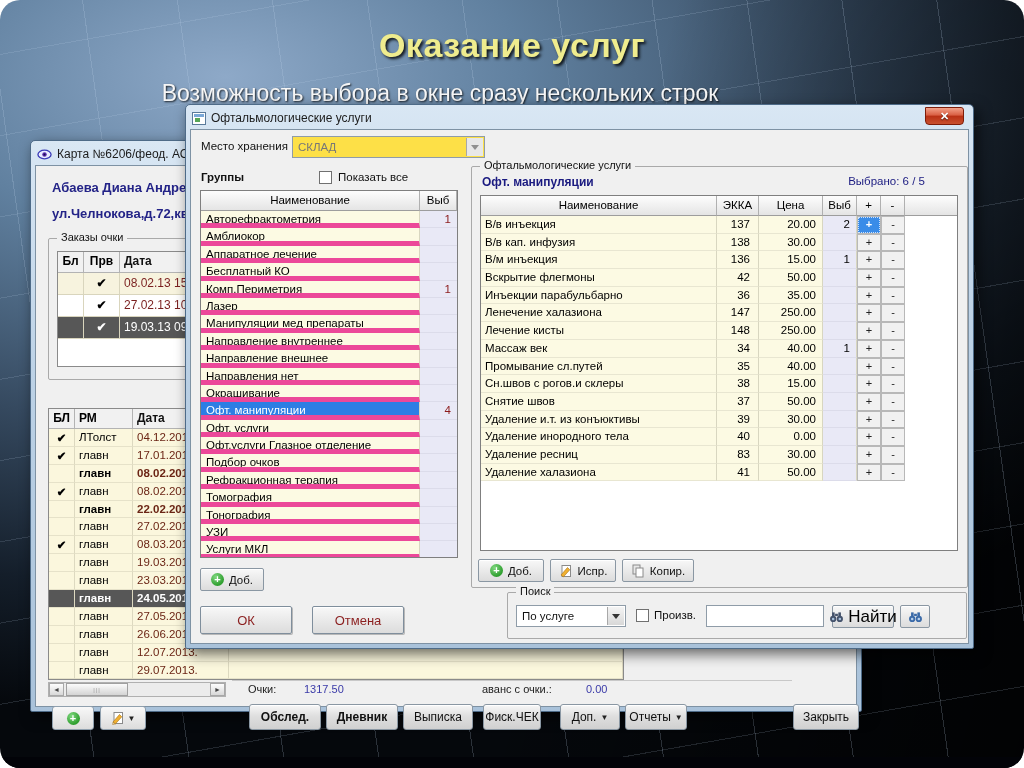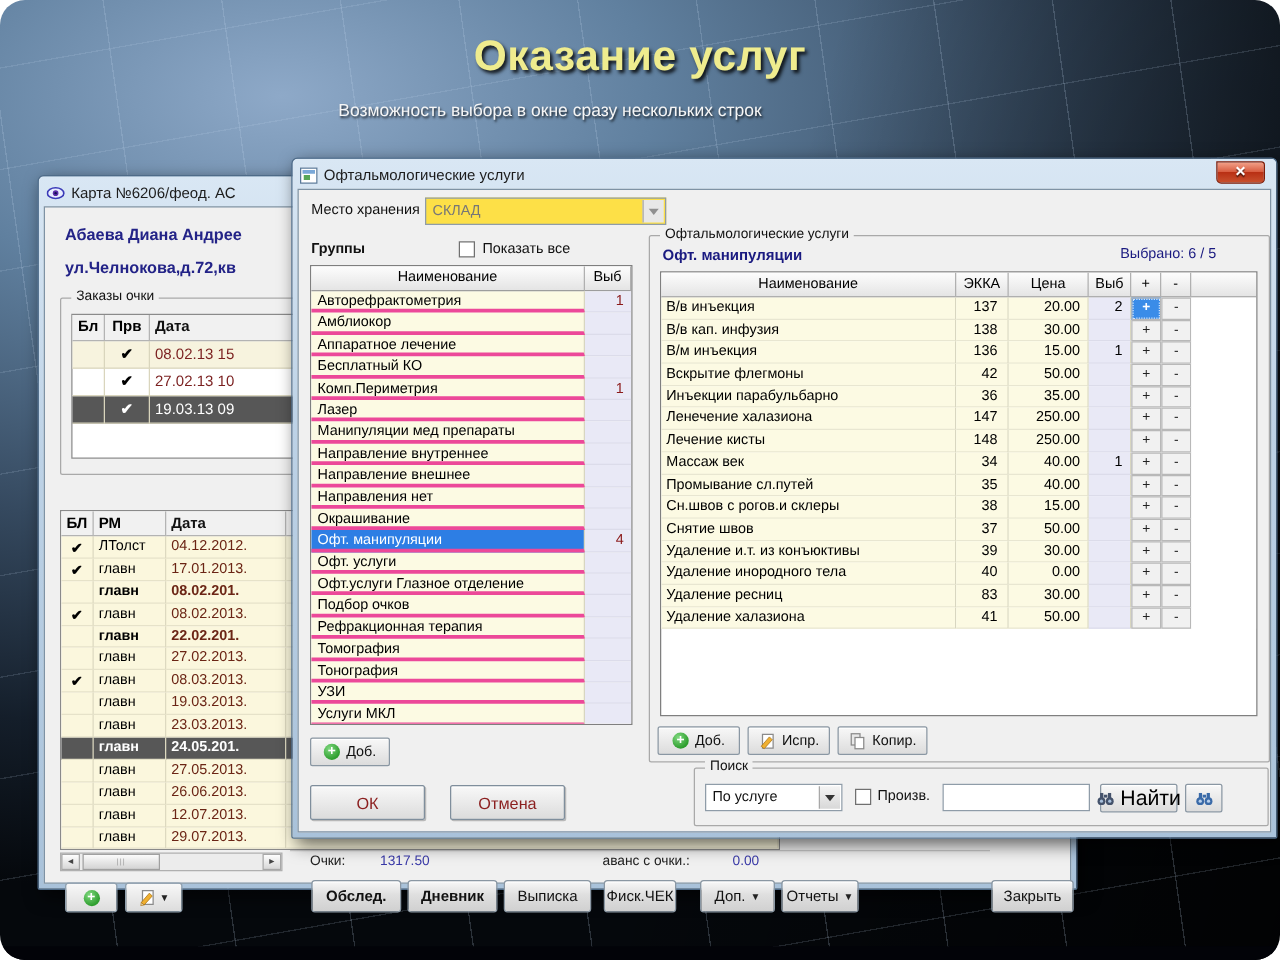--- a/index.html
+++ b/index.html
@@ -14,21 +14,21 @@
       repeating-linear-gradient(-10deg, rgba(195,215,238,.15) 0 1px, rgba(0,0,0,0) 1px 80px),
       linear-gradient(105deg, rgba(0,0,0,0) 55%, rgba(0,0,0,.45) 82%, rgba(0,0,0,.7) 100%),
       radial-gradient(1150px 640px at 22% 10%, #8ea9c8 0%, #60809f 26%, #35495f 55%, #141e2a 80%, #05080c 100%);
     border-radius: 20px;
   }
   .bottom-strip { position:absolute; left:0; bottom:0; width:1024px; height:11px; background:#020308; }
 
   .slide-title { position:absolute; top:26px; left:0; width:1024px; text-align:center;
     font-size:34px; font-weight:bold; color:#efec8e; text-shadow:2px 2px 3px rgba(0,0,0,.85); letter-spacing:.5px; }
   .slide-subtitle { position:absolute; top:80px; left:0; width:880px; text-align:center;
-    font-size:14px; color:#f6f6f6; text-shadow:1px 1px 2px rgba(0,0,0,.8); }
+    font-size:23px; color:#f6f6f6; text-shadow:1px 1px 2px rgba(0,0,0,.8); }
 
   
   .win-frame { position:absolute; background:linear-gradient(180deg,#d9e7f4 0%,#bdd2e6 40%,#a9c2da 100%);
     border:1px solid #4e6b88; border-radius:5px 5px 2px 2px; box-shadow:4px 5px 14px rgba(0,0,0,.6); }
   .titlebar { position:absolute; left:6px; top:4px; right:6px; height:18px; display:flex; align-items:center; gap:5px;
     font-size:12px; color:#1c1c1c; white-space:nowrap; overflow:hidden; }
   .win-content { position:absolute; background:#f0f0f0; border:1px solid #7e92a4; }
 
   .close-btn { position:absolute; top:2px; right:9px; width:39px; height:18px; border-radius:0 3px 4px 4px;
     background:linear-gradient(#f2a088 0%,#d95f43 45%,#b93014 50%,#c8502e 100%);
@@ -78,21 +78,21 @@
   .tot-value { position:absolute; top:517px; font-size:11px; color:#3a3aa8; }
   .cbtn { position:absolute; top:538px; height:26px; background:linear-gradient(#f8f8f8,#dfdfdf 45%,#d0d0d0);
     border:1px solid #8a97a3; border-radius:3px; font-size:12px; color:#111; text-align:center;
     display:flex; align-items:center; justify-content:center; gap:4px; box-shadow:inset 0 1px 0 #fff; }
   .cbtn.b { font-weight:bold; }
   .dar { font-size:8px; color:#222; }
   .tool-btn { position:absolute; top:540px; height:24px; background:linear-gradient(#f8f8f8,#dcdcdc);
     border:1px solid #90a0ae; border-radius:3px; display:flex; align-items:center; justify-content:center; gap:3px; }
 
   
-  #dialog-window { left:185px; top:126px; width:789px; height:545px; z-index:10;margin-left:48px; }
+  #dialog-window { left:185px; top:104px; width:789px; height:545px; z-index:10; }
   #dialog-content { left:4px; top:24px; width:779px; height:515px; }
 
   .dlg-icon { width:14px; height:13px; flex:0 0 auto; background:#fff; border:1px solid #5a7a9a; position:relative; }
   .dlg-icon::before { content:""; position:absolute; left:1px; top:1px; right:1px; height:3px; background:#7aa8d8; }
   .dlg-icon::after { content:""; position:absolute; left:2px; bottom:2px; width:5px; height:4px; background:#57a657; }
 
   .lbl { position:absolute; font-size:11.5px; color:#111; white-space:nowrap; }
   .combo { position:absolute; height:22px; border:1px solid #8f9ca8; background:#fff; font-size:11.5px; color:#111;
     display:flex; align-items:center; padding-left:5px; }
   .combo .arrow-box { position:absolute; right:1px; top:1px; bottom:1px; width:17px; background:linear-gradient(#f4f4f4,#d8d8d8); border-left:1px solid #a8a8a8; display:flex; align-items:center; justify-content:center; }
@@ -101,21 +101,21 @@
   .combo.disabled .arrow-box { background:#e8e8e8; } .combo.disabled .tri { border-top-color:#909090; }
 
   .checkbox { position:absolute; width:13px; height:13px; background:#fff; border:1px solid #707070; }
 
   
   #groups-list { position:absolute; left:9px; top:60px; width:258px; height:368px; background:#fff; border:1px solid #7f7f7f; overflow:hidden; }
   .g-head { display:flex; height:20px; background:linear-gradient(#fdfdfd,#e3e3e3); font-size:11.5px; }
   .g-head > div { border-right:1px solid #b0b0b0; border-bottom:1px solid #9d9d9d; text-align:center; padding-top:3px; }
   .gh1 { width:219px; } .gh2 { flex:1; }
   .grow { display:flex; height:17.4px; font-size:11.5px; background:#fcfae3; }
-  .grow .gname { width:219px; padding:2px 5px; border-right:1px solid #d8d6c0; border-bottom:3px solid #ec4899; overflow:hidden; white-space:nowrap; }
+  .grow .gname { width:219px; padding:2px 5px; border-right:1px solid #d8d6c0; border-bottom:5px solid #ec4899; overflow:hidden; white-space:nowrap; }
   .grow .gcount { flex:1; padding:2px 6px 2px 2px; text-align:right; background:#e9e9f6; border-bottom:1px solid #dcdcea; color:#8b1a1a; }
   .grow.sel .gname { background:#2d7ee4; color:#fff; }
 
   
   .sm-btn { position:absolute; height:23px; background:linear-gradient(#f8f8f8,#dcdcdc); border:1px solid #8a97a3; border-radius:2px;
     font-size:11.5px; color:#111; display:flex; align-items:center; justify-content:center; gap:5px; box-shadow:inset 0 1px 0 #fff; }
   .plus-ball { width:13px; height:13px; border-radius:50%; background:radial-gradient(circle at 35% 30%, #7fd87f, #2e9e2e 70%); 
     color:#fff; font-size:11px; font-weight:bold; line-height:12px; text-align:center; flex:0 0 auto; }
   .icon-svg { width:14px; height:14px; flex:0 0 auto; }
 

